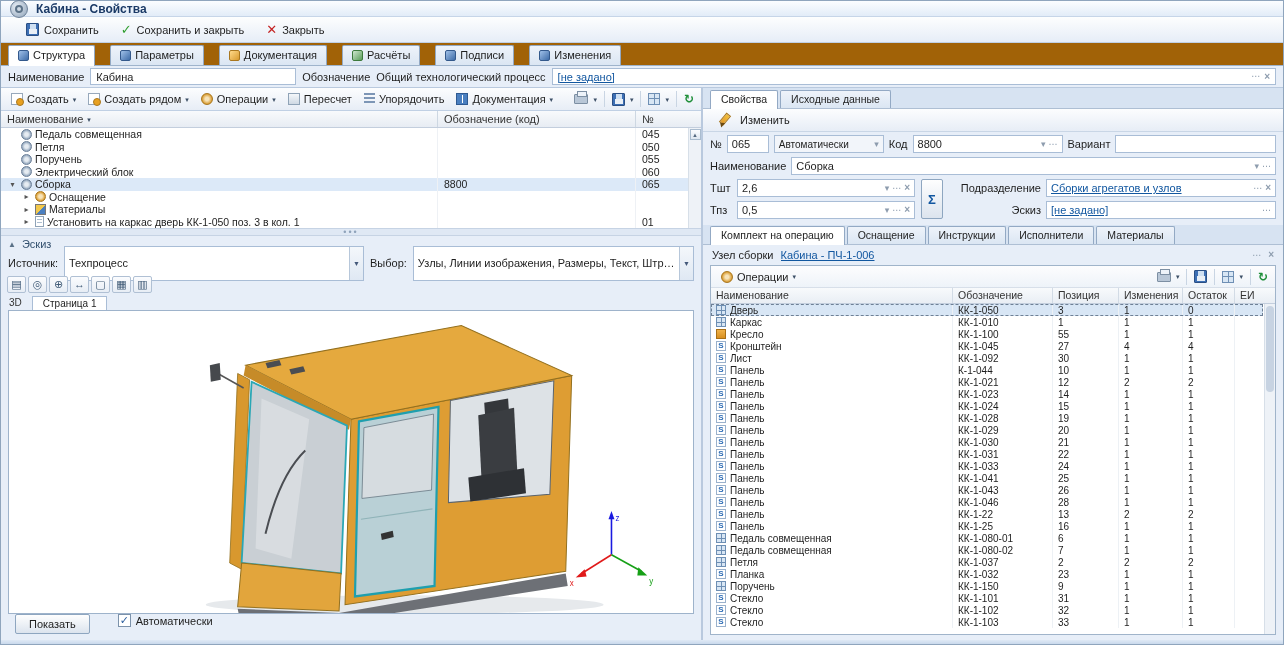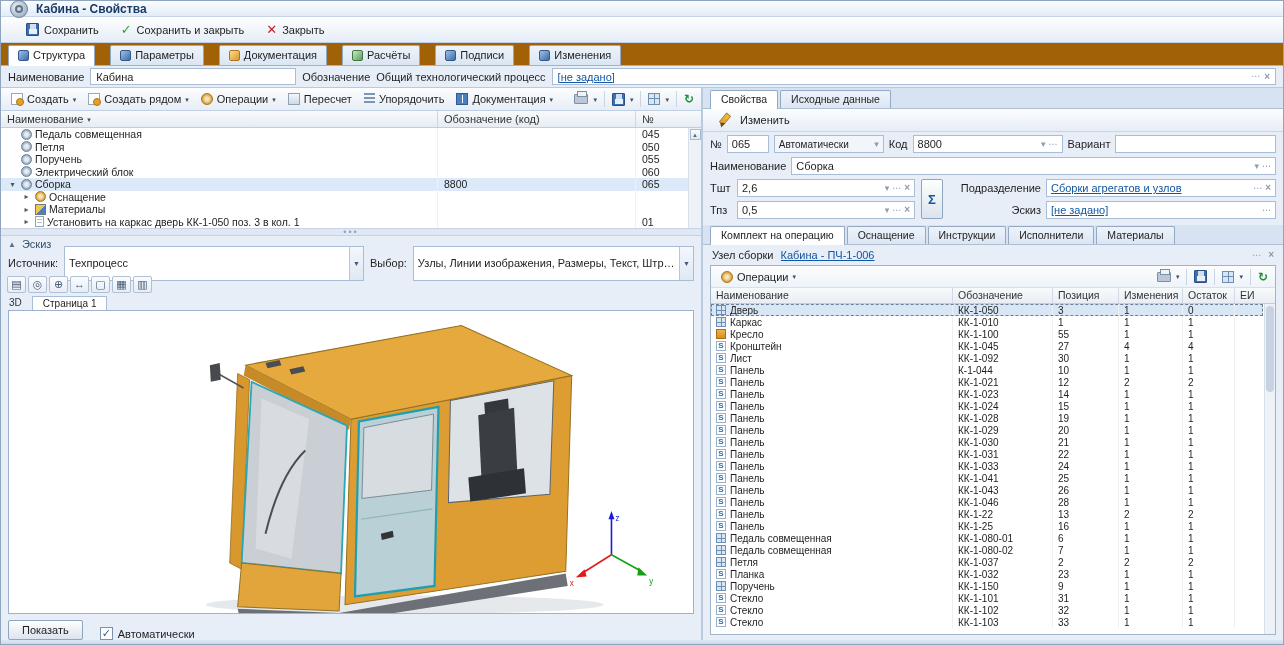--- a/index.html
+++ b/index.html
@@ -97,21 +97,21 @@
 .combo .v{flex:1;overflow:hidden;white-space:nowrap;text-overflow:ellipsis}
 .dd{width:14px;height:100%;flex:none;display:flex;align-items:center;justify-content:center;color:#44597a;background:linear-gradient(#f4f7fb,#dfe8f3);border-left:1px solid #b7c7da;font-size:7px}
 .w300{width:300px}
 .sktools{height:20px;flex:none;display:flex;align-items:center;gap:2px;padding:0 6px}
 .skbtn{width:19px;height:17px;border:1px solid #b0c0d4;background:linear-gradient(#fbfcfe,#e7edf5);display:flex;align-items:center;justify-content:center;font-size:11px;color:#3f5a76;border-radius:2px}
 .pagetabs{height:16px;flex:none;display:flex;align-items:flex-end;gap:10px;padding:0 8px}
 .view3d{font-size:10px;color:#333;padding-bottom:2px}
 .pagetab{background:#fff;border:1px solid #a9bdd6;border-bottom:none;padding:1px 10px 2px;font-size:10px;position:relative;top:1px}
 .viewport{flex:1;margin:0 7px;background:#fff;border:1px solid #9eb3cb;position:relative;overflow:hidden;min-height:0}
 .viewport svg{width:100%;height:100%;display:block}
-.sketchfoot{height:26px;flex:none;display:flex;align-items:flex-end;gap:17px;padding:0 7px}
+.sketchfoot{height:26px;flex:none;display:flex;align-items:flex-start;gap:28px;padding:0 14px}
 .btn{height:20px;padding:0 13px;border:1px solid #8ea6c0;border-radius:2px;background:linear-gradient(#fefefe,#dce4ee);display:flex;align-items:center}
 .cbwrap{display:flex;align-items:center;gap:5px}
 .checkbox{width:13px;height:13px;border:1px solid #7c92ab;background:#fff;display:flex;align-items:center;justify-content:center;color:#2d5f9e;font-size:11px;line-height:11px}
 
 
 .rtabs{height:21px;flex:none;display:flex;align-items:flex-end;gap:2px;padding:2px 7px 0;background:#d7e3f2;border-bottom:1px solid #aebfd4}
 .rtab{padding:2px 10px 3px;border:1px solid #93a9c4;border-bottom:none;border-radius:2px 2px 0 0;background:linear-gradient(#eef3fa,#dbe6f3);font-size:10.5px;white-space:nowrap}
 .rtab.active{background:#fff;position:relative;top:1px;padding-bottom:4px}
 .editbar{height:23px;flex:none;display:flex;align-items:center;padding:0 6px;background:linear-gradient(#fcfdfe,#e7edf6);border-bottom:1px solid #c9d6e6}
 .editbtn{display:flex;align-items:flex-end;gap:11px;padding:2px 8px}

